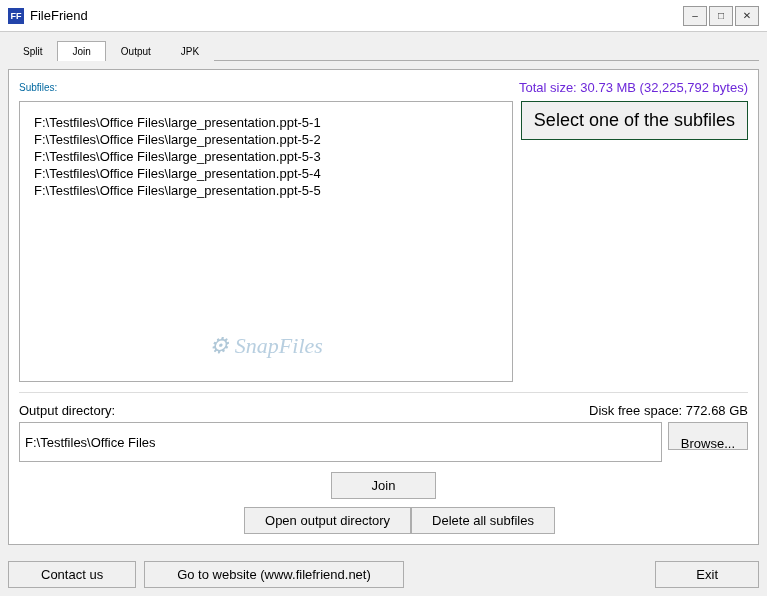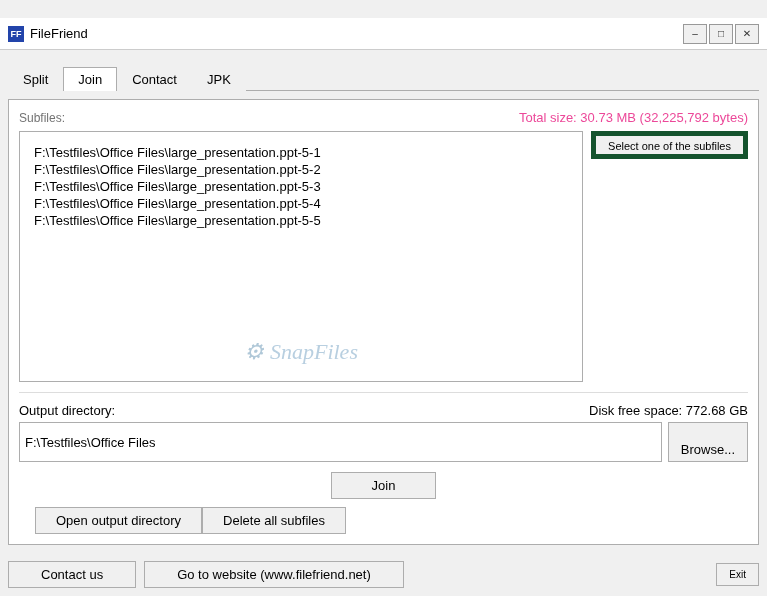--- a/index.html
+++ b/index.html
@@ -13,21 +13,20 @@
       flex-direction: column;
     }
     .title-bar {
       background: #fff;
       border-bottom: 1px solid #ccc;
       display: flex;
       align-items: center;
       padding: 6px 8px;
       height: 32px;
       flex-shrink: 0;
-      margin-top: 18px;
     }
     .title-bar-icon {
       width: 16px;
       height: 16px;
       background: #2244aa;
       display: flex;
       align-items: center;
       justify-content: center;
       color: white;
       font-size: 9px;
@@ -68,26 +67,25 @@
     .tabs {
       display: flex;
       border-bottom: 1px solid #adadad;
       margin-bottom: 8px;
     }
     .tab {
       padding: 4px 14px;
       border: 1px solid transparent;
       border-bottom: none;
       cursor: pointer;
-      font-size: 13px;
+      font-size: 10px;
       background: #f0f0f0;
       position: relative;
       top: 1px;
       color: #000;
-      margin-top: 8px;
     }
     .tab.active {
       background: #fff;
       border-color: #adadad;
       border-bottom-color: #fff;
     }
 
     .panel {
       flex: 1;
       background: #fff;
@@ -97,26 +95,26 @@
       flex-direction: column;
     }
 
     .subfiles-header {
       display: flex;
       justify-content: space-between;
       align-items: center;
       margin-bottom: 6px;
     }
     .subfiles-label {
-      font-size: 12px;
-      color: #737373;
+      font-size: 10px;
+      color: #0369a1;
     }
     .total-size {
       font-size: 13px;
-      color: #ec4899;
+      color: #6d28d9;
     }
 
     .subfiles-area {
       flex: 1;
       display: flex;
       gap: 8px;
       margin-bottom: 10px;
     }
     .subfiles-list {
       flex: 1;
@@ -127,37 +125,37 @@
       font-size: 13px;
       position: relative;
       min-height: 200px;
     }
     .subfiles-list .file-item {
       padding: 1px 2px;
       color: #000;
     }
     .watermark {
       position: absolute;
-      bottom: 16px;
+      bottom: 22px;
       left: 50%;
       transform: translateX(-50%);
       color: #c8d8e8;
       font-size: 22px;
       font-style: italic;
       white-space: nowrap;
       pointer-events: none;
       user-select: none;
     }
     .select-btn {
       padding: 4px 12px;
-      border: 5px solid #14532d;
-      background: #f0f0f0;
-      cursor: pointer;
-      font-size: 11px;
-      height: 28px;
+      border: 1px solid #14532d;
+      background: #f0f0f0;
+      cursor: pointer;
+      font-size: 18px;
+      height: 39px;
       white-space: nowrap;
       align-self: flex-start;
     }
 
     .output-section {
       border-top: 1px solid #ddd;
       padding-top: 10px;
     }
     .output-header {
       display: flex;
@@ -173,21 +171,21 @@
       margin-bottom: 10px;
     }
     .output-input {
       flex: 1;
       border: 1px solid #adadad;
       padding: 16px 5px;
       font-size: 13px;
       height: 40px;
     }
     .browse-btn {
-      padding: 19px 12px;
+      padding: 13px 12px;
       border: 1px solid #adadad;
       background: #f0f0f0;
       cursor: pointer;
       font-size: 13px;
       height: 24px;
     }
 
     .action-buttons {
       display: flex;
       flex-direction: column;
@@ -197,21 +195,21 @@
     .join-btn {
       padding: 5px 40px;
       border: 1px solid #adadad;
       background: #f0f0f0;
       cursor: pointer;
       font-size: 13px;
     }
 
     .bottom-action-row {
       display: flex;
-      justify-content: flex-start;
+      justify-content: center;
       width: 100%;
       margin-left: 32px;
     }
     .action-btn {
       padding: 5px 20px;
       border: 1px solid #adadad;
       background: #f0f0f0;
       cursor: pointer;
       font-size: 13px;
     }
@@ -228,25 +226,25 @@
       gap: 8px;
     }
     .footer-btn {
       padding: 5px 32px;
       border: 1px solid #adadad;
       background: #f0f0f0;
       cursor: pointer;
       font-size: 13px;
     }
     .exit-btn {
-      padding: 5px 12px;
-      border: 1px solid #adadad;
-      background: #f0f0f0;
-      cursor: pointer;
-      font-size: 10px;
+      padding: 5px 40px;
+      border: 1px solid #adadad;
+      background: #f0f0f0;
+      cursor: pointer;
+      font-size: 13px;
     }
   </style>
 </head>
 <body>
 
 <div class="title-bar">
   <div class="title-bar-icon">
     <span>FF</span>
   </div>
   <span class="title-bar-text">FileFriend</span>
@@ -255,21 +253,21 @@
     <button class="title-btn">□</button>
     <button class="title-btn close">✕</button>
   </div>
 </div>
 
 <div class="main-content">
 
   <div class="tabs">
     <div class="tab">Split</div>
     <div class="tab active">Join</div>
-    <div class="tab">Contact</div>
+    <div class="tab">Output</div>
     <div class="tab">JPK</div>
   </div>
 
   <div class="panel">
 
     <div class="subfiles-header">
       <span class="subfiles-label">Subfiles:</span>
       <span class="total-size">Total size: 30.73 MB (32,225,792 bytes)</span>
     </div>
 

